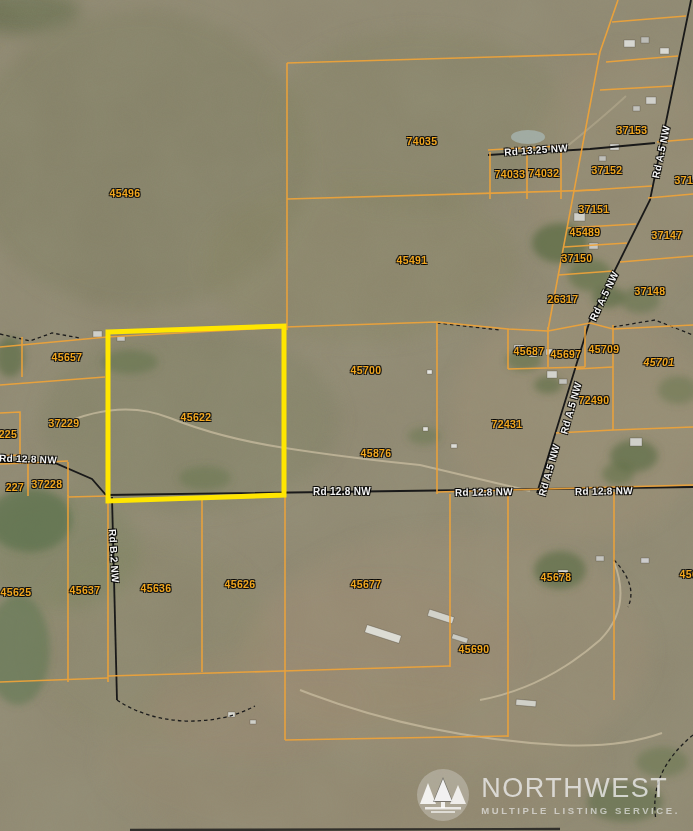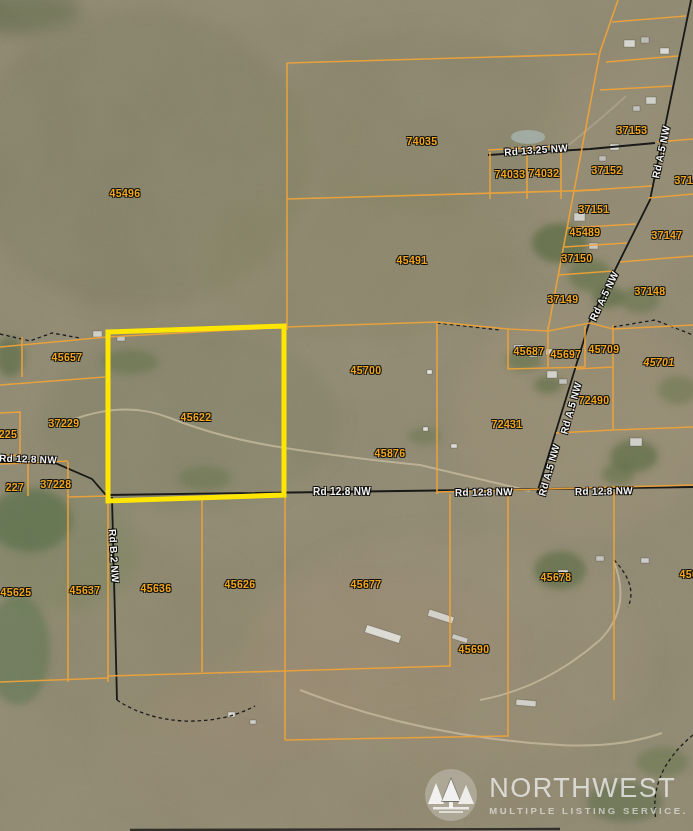--- a/index.html
+++ b/index.html
@@ -16,21 +16,21 @@
     text-shadow:-1px -1px 0 rgba(0,0,0,.8),1px -1px 0 rgba(0,0,0,.8),
                 -1px 1px 0 rgba(0,0,0,.8),1px 1px 0 rgba(0,0,0,.8);
   }
   .rlabel{
     position:absolute;transform:translate(-50%,-50%);
     color:#f4f4f4;font-size:10px;font-weight:bold;letter-spacing:.3px;white-space:nowrap;
     text-shadow:-1px -1px 0 rgba(0,0,0,.85),1px -1px 0 rgba(0,0,0,.85),
                 -1px 1px 0 rgba(0,0,0,.85),1px 1px 0 rgba(0,0,0,.85);
   }
   #watermark{
-    position:absolute;right:5px;bottom:8px;display:flex;align-items:center;gap:10px;
+    position:absolute;right:13px;bottom:8px;display:flex;align-items:center;gap:10px;
     pointer-events:none;
     margin-top:29px;
   }
   #wm-text{display:flex;flex-direction:column;align-items:flex-start;}
   #wm-name{
     color:rgba(238,238,238,.78);font-size:27px;font-weight:400;letter-spacing:1.5px;line-height:1;
   }
   #wm-tag{
     color:rgba(235,235,235,.66);font-size:9.5px;font-weight:bold;letter-spacing:2.6px;margin-top:3px;
   }
@@ -214,36 +214,36 @@
       <div class="plabel" style="left: 510px; top: 174px;">74033</div>
       <div class="plabel" style="left: 544px; top: 173px; text-align: right;">74032</div>
       <div class="plabel" style="left: 618px; top: 130px; padding-left: 28px;">37153</div>
       <div class="plabel" style="left: 607px; top: 170px;">37152</div>
       <div class="plabel" style="left: 687px; top: 180px;">3714</div>
       <div class="plabel" style="left: 594px; top: 209px;">37151</div>
       <div class="plabel" style="left: 585px; top: 232px;">45489</div>
       <div class="plabel" style="left: 667px; top: 235px;">37147</div>
       <div class="plabel" style="left: 577px; top: 258px;">37150</div>
       <div class="plabel" style="left: 650px; top: 291px;">37148</div>
-      <div class="plabel" style="left: 563px; top: 299px;">37149</div>
+      <div class="plabel" style="left: 563px; top: 299px;">26317</div>
       <div class="plabel" style="left: 406px; top: 260px; padding-left: 12px;">45491</div>
       <div class="plabel" style="left: 67px; top: 357px;">45657</div>
       <div class="plabel" style="left: 529px; top: 351px;">45687</div>
       <div class="plabel" style="left: 566px; top: 354px;">45697</div>
       <div class="plabel" style="left: 604px; top: 349px;">45709</div>
       <div class="plabel" style="left: 659px; top: 362px; font-style: italic;">45701</div>
       <div class="plabel" style="left: 366px; top: 370px;">45700</div>
       <div class="plabel" style="left: 594px; top: 400px;">72490</div>
       <div class="plabel" style="left: 507px; top: 424px;">72431</div>
       <div class="plabel" style="left: 196px; top: 417px;">45622</div>
       <div class="plabel" style="left: 64px; top: 423px;">37229</div>
       <div class="plabel" style="left: 8px; top: 434px;">225</div>
-      <div class="plabel" style="left: 56px; top: 484px;">37228</div>
+      <div class="plabel" style="left: 47px; top: 484px;">37228</div>
       <div class="plabel" style="left: 3px; top: 487px; margin-left: 12px;">227</div>
-      <div class="plabel" style="left: 390px; top: 453px;">45876</div>
+      <div class="plabel" style="left: 376px; top: 453px;">45876</div>
       <div class="plabel" style="left: 16px; top: 592px;">45625</div>
       <div class="plabel" style="left: 85px; top: 590px;">45637</div>
       <div class="plabel" style="left: 156px; top: 588px;">45636</div>
       <div class="plabel" style="left: 240px; top: 584px;">45626</div>
       <div class="plabel" style="left: 366px; top: 584px;">45677</div>
       <div class="plabel" style="left: 556px; top: 577px;">45678</div>
       <div class="plabel" style="left: 695px; top: 574px;">45695</div>
       <div class="plabel" style="left: 474px; top: 649px;">45690</div>
       <div class="rlabel" style="left: 536px; top: 150px; transform: translate(-50%, -50%) rotate(-4deg);">Rd 13.25 NW</div>
       <div class="rlabel" style="left: 661px; top: 152px; transform: translate(-50%, -50%) rotate(-78deg);">Rd A.5 NW</div>

